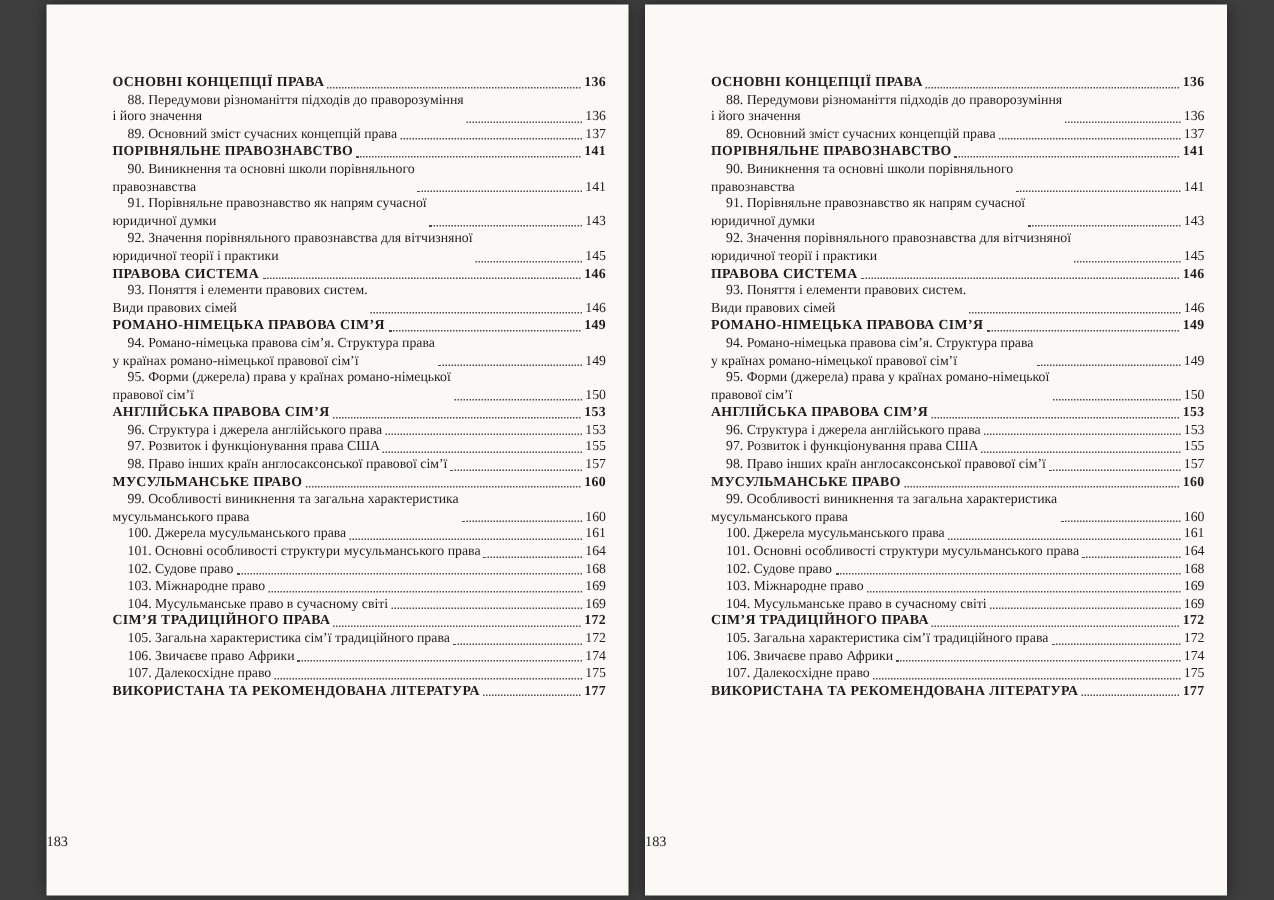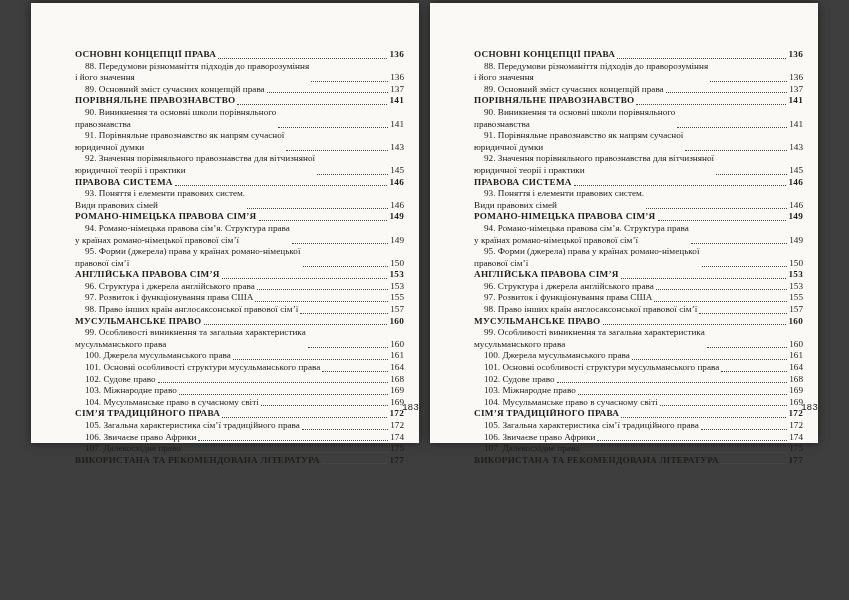--- a/index.html
+++ b/index.html
@@ -3,42 +3,42 @@
 <meta charset="utf-8">
 <style>
   html,body{margin:0;padding:0}
   body{
     width:849px;height:600px;overflow:hidden;
     background:var(--background,#3e3e3e);
     font-family:"Liberation Serif", serif;
   }
   .spread{display:flex;gap:11px;padding:3px 31px;box-sizing:border-box}
   .page{
-    position:relative;width:388px;height:440px;
+    position:relative;width:388px;height:594px;
     background:var(--paper,#faf9f6);
     box-shadow:0 0 9px rgba(0,0,0,.5);
   }
   .toc{
     position:absolute;top:46px;left:44px;right:15px;
     font-size:9.2px;line-height:11.6px;
     color:var(--ink,#1d1d1b);
   }
   .row{display:flex;align-items:flex-end}
   .label{white-space:pre-line}
   .item .label{text-indent:10px}
   .head{font-weight:bold;letter-spacing:.25px}
   .leader{
     flex:1 1 auto;min-width:6px;
     border-bottom:1px dotted #4a4a46;
     margin:0 2px 2px 2px;
   }
   .pageno{white-space:nowrap}
   .folio{
     position:absolute;left:0;right:0;bottom:30px;
-    text-align:right;font-size:9.5px;color:var(--ink,#1d1d1b);font-family:Liberation Mono, monospace;
+    text-align:left;font-size:9.5px;color:var(--ink,#1d1d1b);
   }
 </style>
 </head>
 <body>
 
 <div class="spread">
   <div class="page">
     <div class="toc">
         <div class="row head">
           <span class="label">ОСНОВНІ КОНЦЕПЦІЇ ПРАВА</span>

